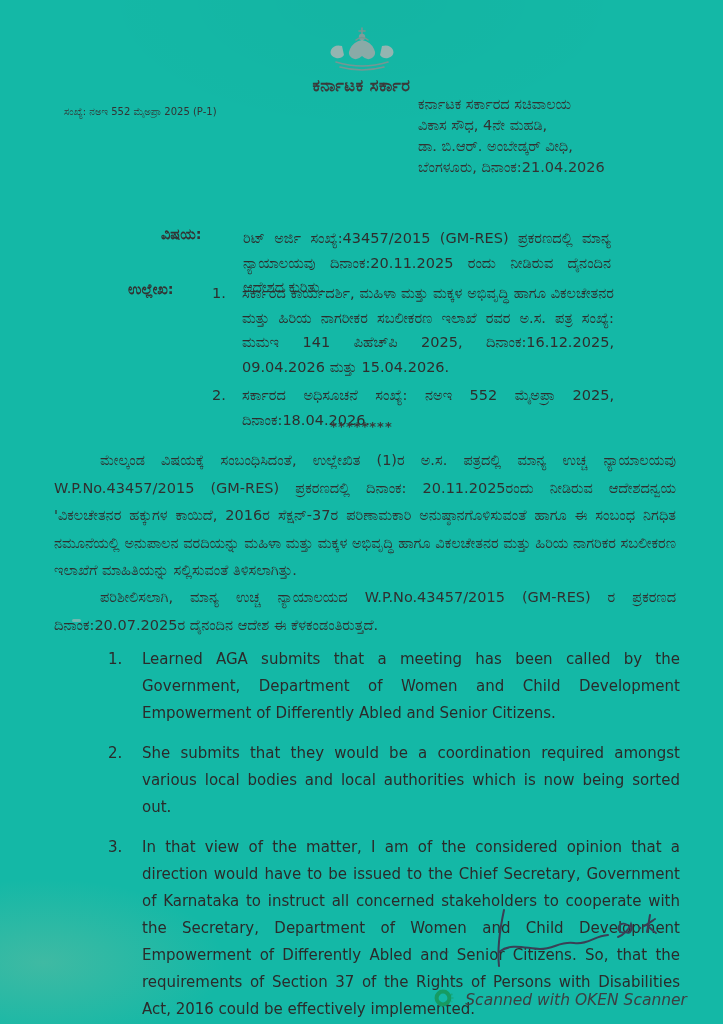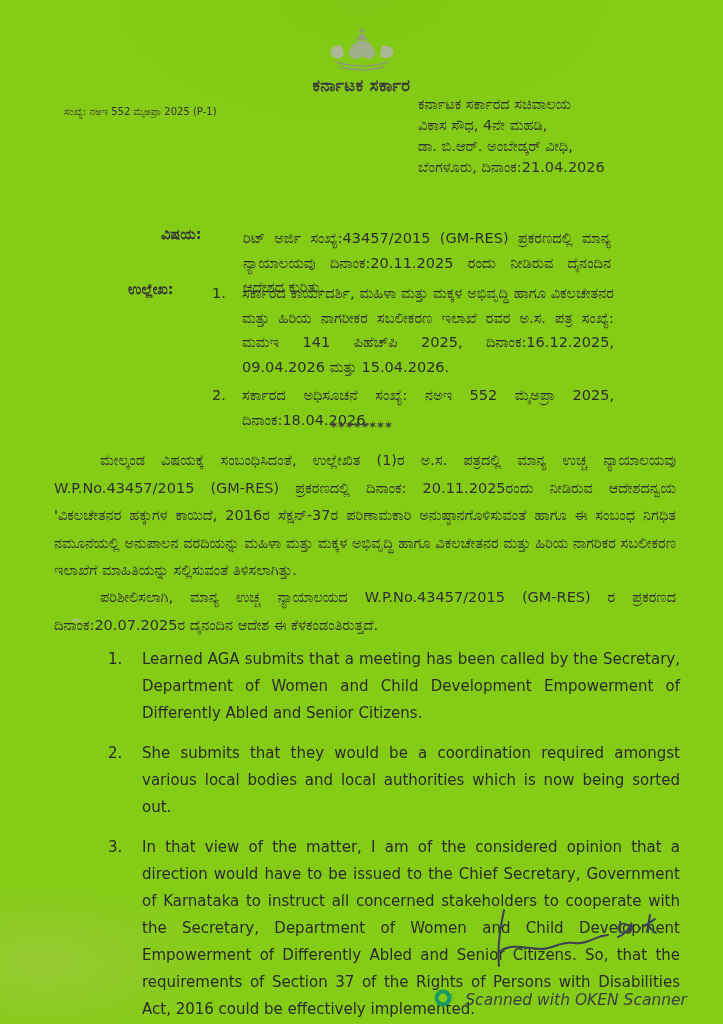--- a/index.html
+++ b/index.html
@@ -1,20 +1,20 @@
 <!DOCTYPE html>
 <html><head>
 <meta charset="utf-8">
 <style>
   html,body{margin:0;padding:0;background:#e8e8e8;}
   .page{
     position:relative;
     width:723px;height:1024px;
     margin:0 auto;
-    background:#84cc16;
+    background:#14b8a6;
     font-family:"DejaVu Sans","Liberation Sans",sans-serif;
     color:#2e2e2e;
     overflow:hidden;
   }
   .page::before{
     content:"";position:absolute;inset:0;pointer-events:none;
     background:
       radial-gradient(ellipse 260px 120px at 6% 94%, rgba(216,192,152,.22), transparent 70%),
       radial-gradient(ellipse 400px 200px at 50% 0%, rgba(0,0,0,.02), transparent 70%);
   }
@@ -99,21 +99,21 @@
   </div>
 
   <div class="stars">********</div>
 
   <p class="para para1">ಮೇಲ್ಕಂಡ ವಿಷಯಕ್ಕೆ ಸಂಬಂಧಿಸಿದಂತೆ, ಉಲ್ಲೇಖಿತ (1)ರ ಅ.ಸ. ಪತ್ರದಲ್ಲಿ ಮಾನ್ಯ ಉಚ್ಚ ನ್ಯಾಯಾಲಯವು W.P.No.43457/2015 (GM-RES) ಪ್ರಕರಣದಲ್ಲಿ ದಿನಾಂಕ: 20.11.2025ರಂದು ನೀಡಿರುವ ಆದೇಶದನ್ವಯ 'ವಿಕಲಚೇತನರ ಹಕ್ಕುಗಳ ಕಾಯಿದೆ, 2016ರ ಸೆಕ್ಷನ್-37ರ ಪರಿಣಾಮಕಾರಿ ಅನುಷ್ಠಾನಗೊಳಿಸುವಂತೆ ಹಾಗೂ ಈ ಸಂಬಂಧ ನಿಗಧಿತ ನಮೂನೆಯಲ್ಲಿ ಅನುಪಾಲನ ವರದಿಯನ್ನು ಮಹಿಳಾ ಮತ್ತು ಮಕ್ಕಳ ಅಭಿವೃದ್ಧಿ ಹಾಗೂ ವಿಕಲಚೇತನರ ಮತ್ತು ಹಿರಿಯ ನಾಗರಿಕರ ಸಬಲೀಕರಣ ಇಲಾಖೆಗೆ ಮಾಹಿತಿಯನ್ನು ಸಲ್ಲಿಸುವಂತೆ ತಿಳಿಸಲಾಗಿತ್ತು.</p>
   <p class="para para2">ಪರಿಶೀಲಿಸಲಾಗಿ, ಮಾನ್ಯ ಉಚ್ಚ ನ್ಯಾಯಾಲಯದ W.P.No.43457/2015 (GM-RES) ರ ಪ್ರಕರಣದ ದಿನಾಂಕ:20.07.2025ರ ದೈನಂದಿನ ಆದೇಶ ಈ ಕೆಳಕಂಡಂತಿರುತ್ತದೆ.</p>
 
   <div class="order-list">
     <div class="order-item">
       <span class="order-num">1.</span>
-      <span class="order-text">Learned AGA submits that a meeting has been called by the Secretary, Department of Women and Child Development Empowerment of Differently Abled and Senior Citizens.</span>
+      <span class="order-text">Learned AGA submits that a meeting has been called by the Government, Department of Women and Child Development Empowerment of Differently Abled and Senior Citizens.</span>
     </div>
     <div class="order-item">
       <span class="order-num">2.</span>
       <span class="order-text">She submits that they would be a coordination required amongst various local bodies and local authorities which is now being sorted out.</span>
     </div>
     <div class="order-item">
       <span class="order-num">3.</span>
       <span class="order-text">In that view of the matter, I am of the considered opinion that a direction would have to be issued to the Chief Secretary, Government of Karnataka to instruct all concerned stakeholders to cooperate with the Secretary, Department of Women and Child Development Empowerment of Differently Abled and Senior Citizens. So, that the requirements of Section 37 of the Rights of Persons with Disabilities Act, 2016 could be effectively implemented.</span>
     </div>
   </div>

